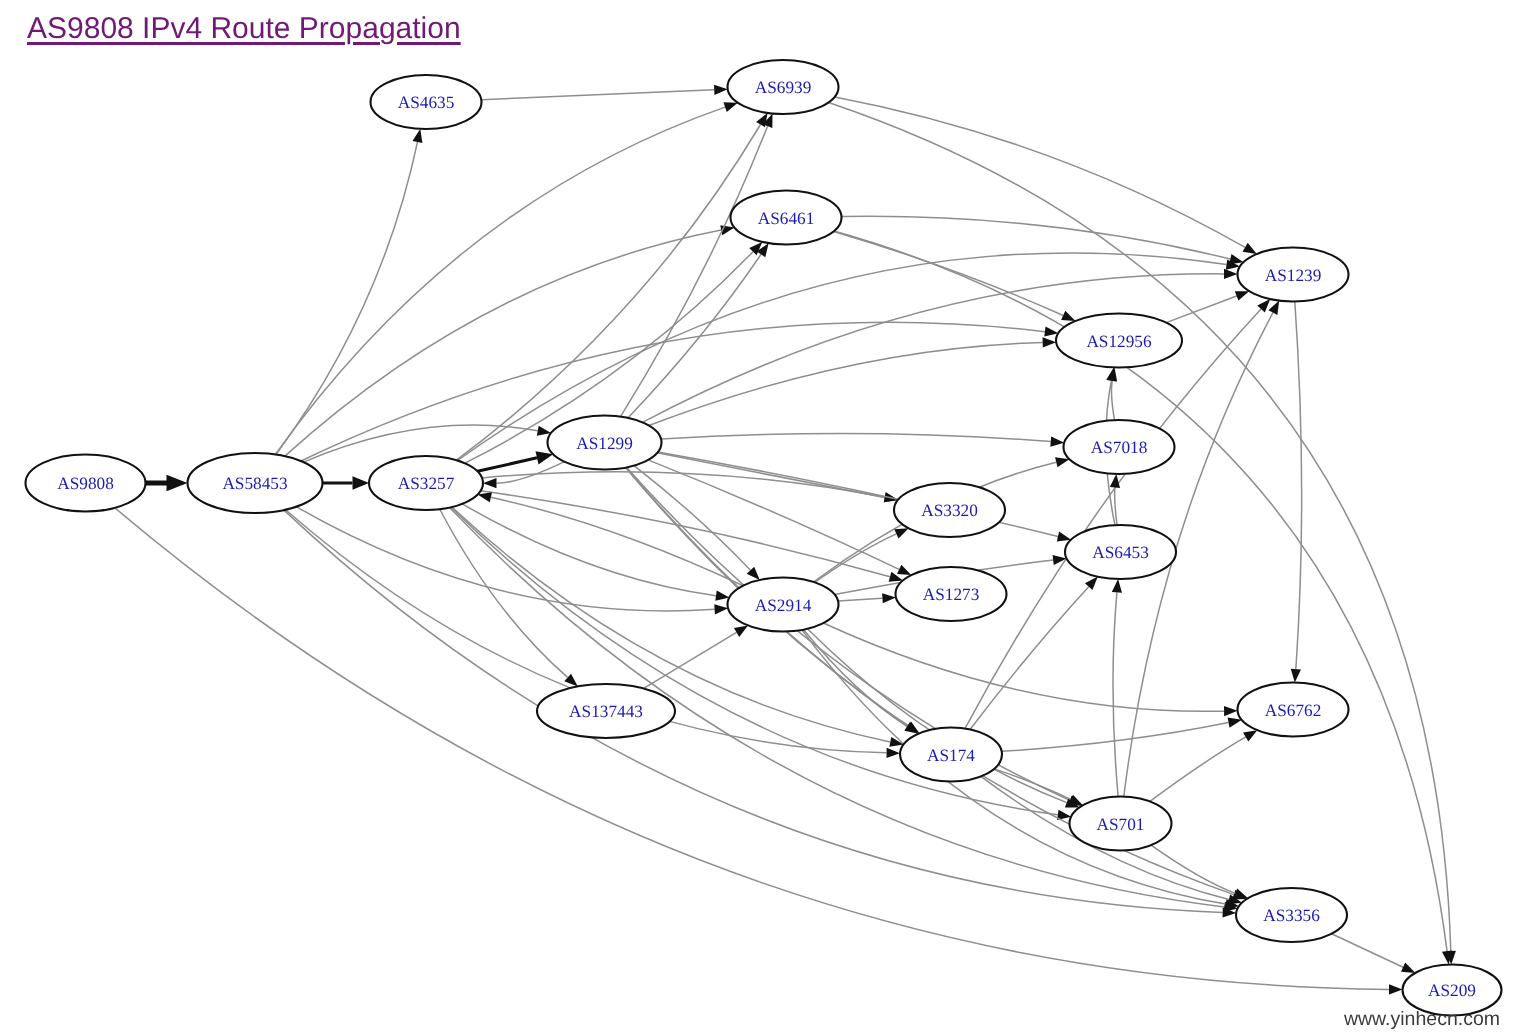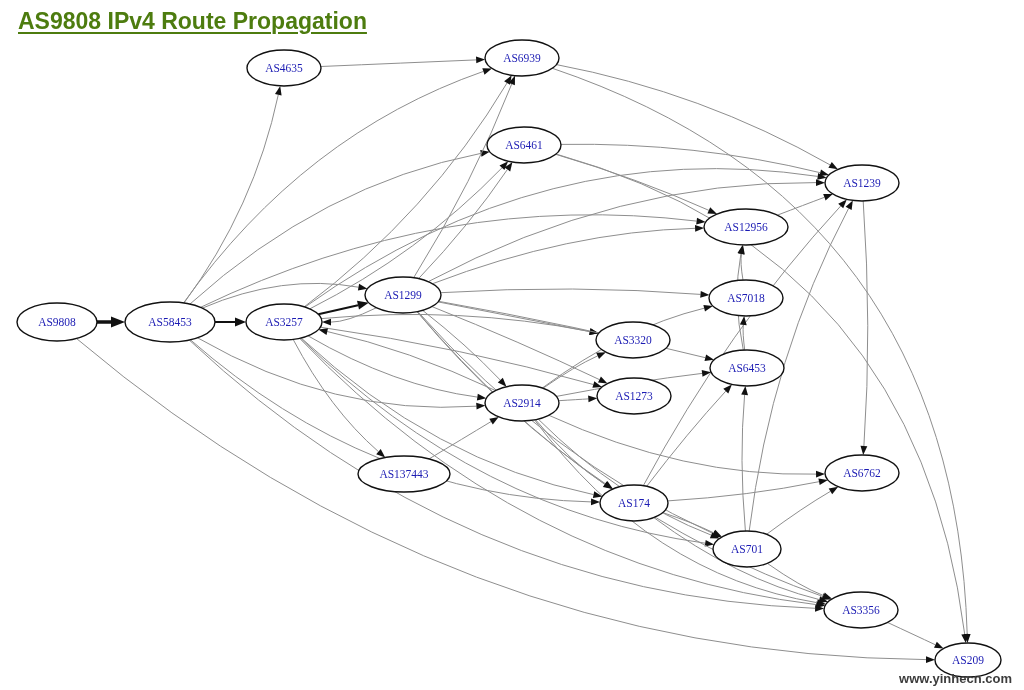--- a/index.html
+++ b/index.html
@@ -1,23 +1,23 @@
 <!DOCTYPE html>
 <html><head>
 <meta charset="utf-8">
 <style>
   html,body{margin:0;padding:0;background:#ffffff;}
   .page{position:relative;width:1024px;height:690px;background:#ffffff;overflow:hidden;
         font-family:"Liberation Sans", sans-serif;}
   .title{position:absolute;left:18px;top:8px;}
-  .title span{font-size:23px;font-weight:bold;color:#4d7c0f;
+  .title span{font-size:20px;font-weight:normal;color:#701a75;
               text-decoration:underline;text-decoration-thickness:2px;text-underline-offset:3px;
               font-family:"Liberation Sans", sans-serif;}
   .graph-svg{position:absolute;left:0;top:0;width:1024px;height:690px;}
-  .watermark{position:absolute;right:12px;bottom:4px;font-size:13px;font-weight:bold;color:#3c3c3c;
+  .watermark{position:absolute;right:24px;bottom:4px;font-size:13px;font-weight:normal;color:#3c3c3c;
              font-family:"Liberation Sans", sans-serif;}
 </style>
 </head>
 <body>
 
 <div class="page">
   <div class="title">
     <span>AS9808 IPv4 Route Propagation</span>
   </div>
   <svg class="graph-svg" viewBox="0 0 1024 690" xmlns="http://www.w3.org/2000/svg">

